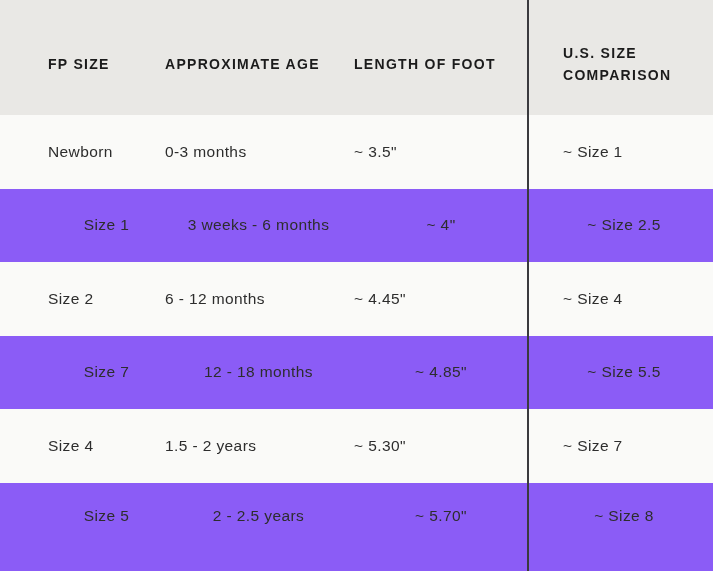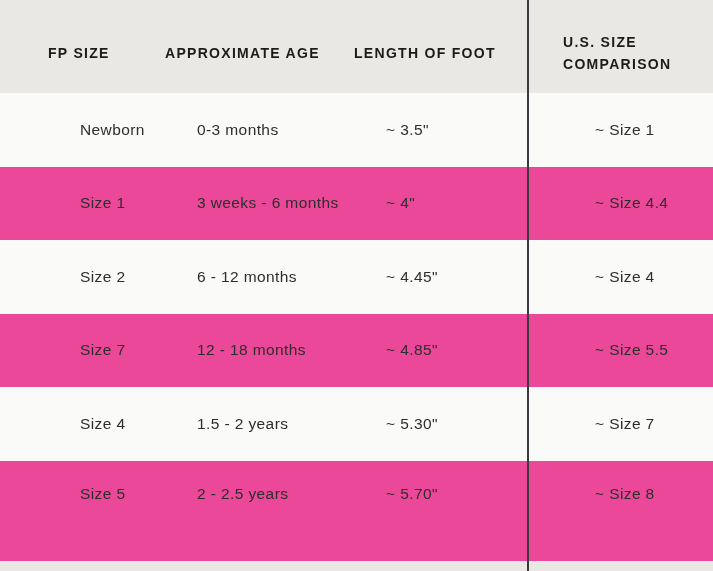--- a/index.html
+++ b/index.html
@@ -11,26 +11,26 @@
     background: #e9e8e5;
     font-family: "Liberation Sans", sans-serif;
   }
   .row {
     display: grid;
     grid-template-columns: 165px 187px 176px 1fr;
     align-items: center;
     box-sizing: border-box;
   }
   .header-row {
-    height: 93px;
+    height: 115px;
     background: #e9e8e5;
   }
   .body-row { height: 73.5px; }
   .row-light { background: #fafaf8; }
-  .row-dark  { background: #ec4899; }
+  .row-dark  { background: #8b5cf6; text-align: center; }
   .row-last  {
     height: 100.5px;
     padding-bottom: 34px;
   }
   .cell { box-sizing: border-box; }
   .c1 { padding-left: 48px; }
   .c2 { padding-left: 0; }
   .c3 { padding-left: 2px; }
   .c4 { padding-left: 35px; padding-right: 28px; }
   .hcell {
@@ -39,21 +39,20 @@
     letter-spacing: 1.3px;
     line-height: 22px;
     color: #1b1b1b;
     padding-top: 12px;
     text-transform: uppercase;
   }
   .bcell {
     font-size: 15.5px;
     letter-spacing: 0.4px;
     color: #2d2d2d;
-    margin-left: 32px;
   }
   .divider {
     position: absolute;
     top: 0;
     left: 527px;
     width: 1.5px;
     height: 571px;
     background: #3a3a3e;
   }
 </style>
@@ -73,21 +72,21 @@
     <div class="cell c1 bcell">Newborn</div>
     <div class="cell c2 bcell">0-3 months</div>
     <div class="cell c3 bcell">~ 3.5"</div>
     <div class="cell c4 bcell">~ Size 1</div>
   </div>
 
   <div class="row body-row row-dark">
     <div class="cell c1 bcell">Size 1</div>
     <div class="cell c2 bcell">3 weeks - 6 months</div>
     <div class="cell c3 bcell">~ 4"</div>
-    <div class="cell c4 bcell">~ Size 4.4</div>
+    <div class="cell c4 bcell">~ Size 2.5</div>
   </div>
 
   <div class="row body-row row-light">
     <div class="cell c1 bcell">Size 2</div>
     <div class="cell c2 bcell">6 - 12 months</div>
     <div class="cell c3 bcell">~ 4.45"</div>
     <div class="cell c4 bcell">~ Size 4</div>
   </div>
 
   <div class="row body-row row-dark">

